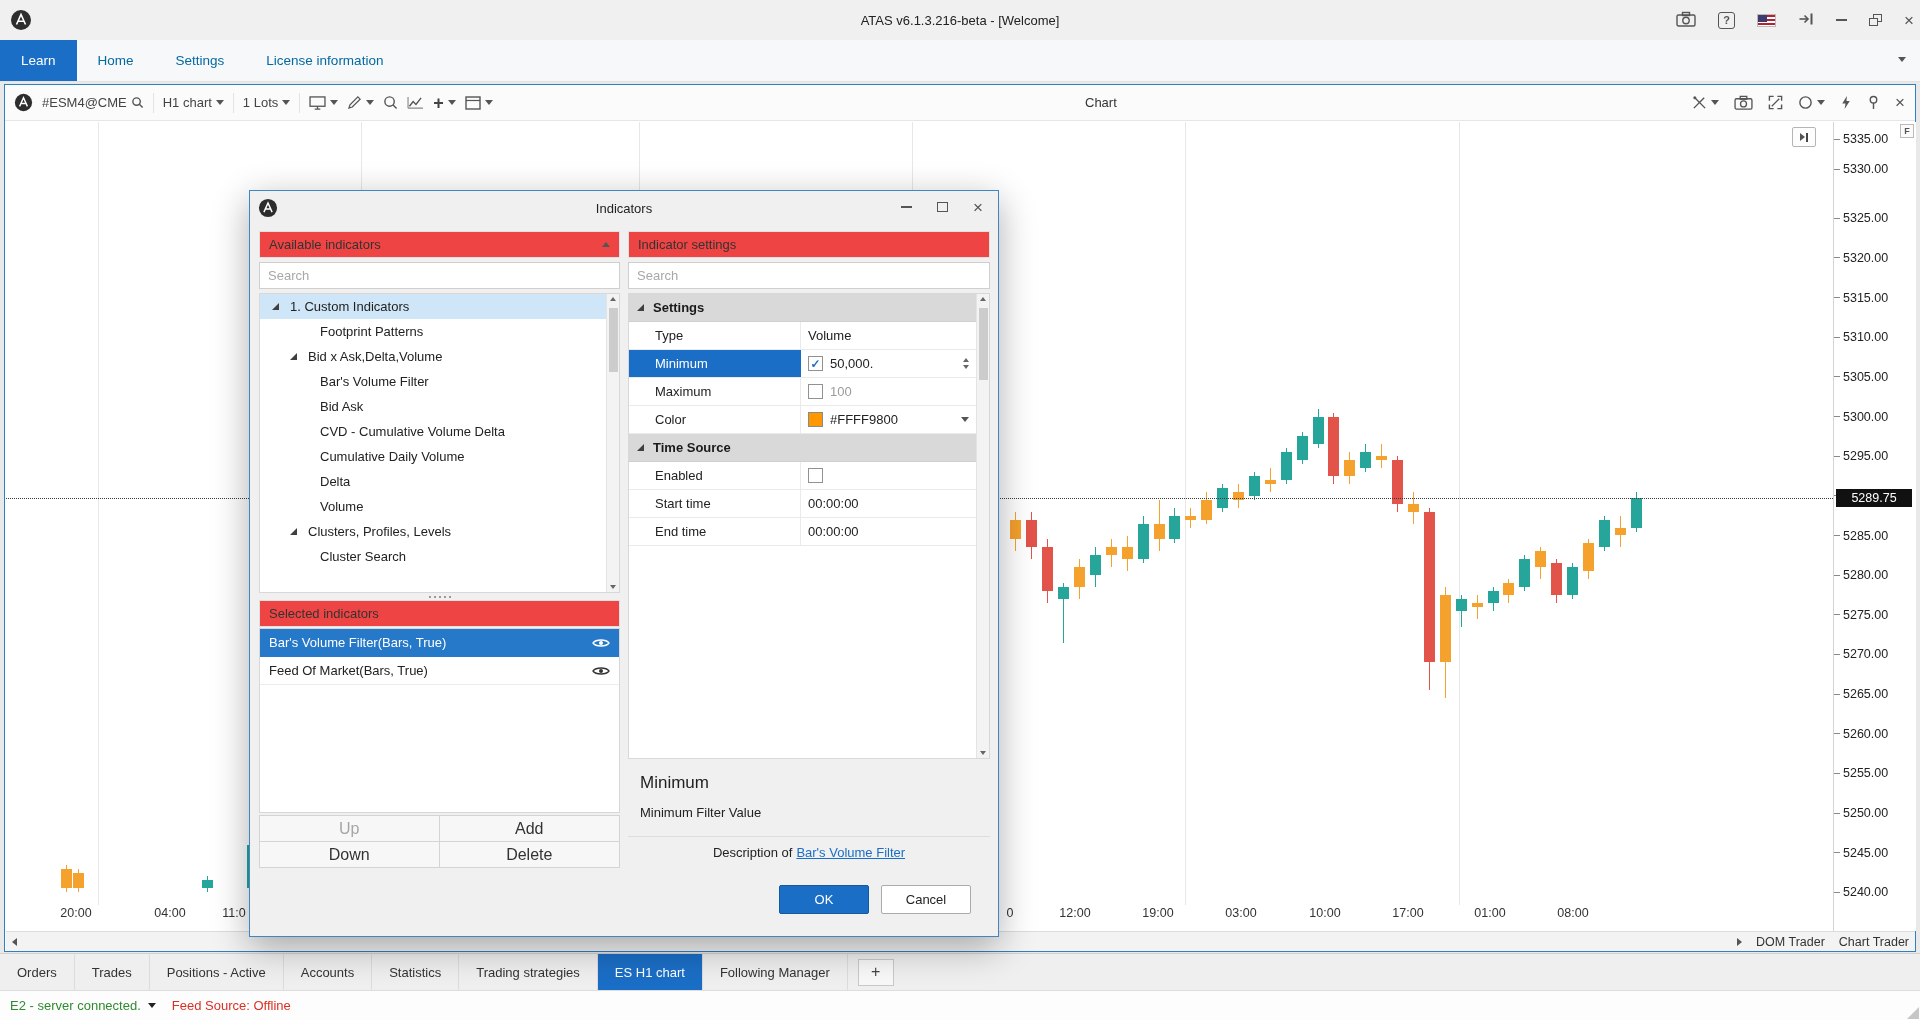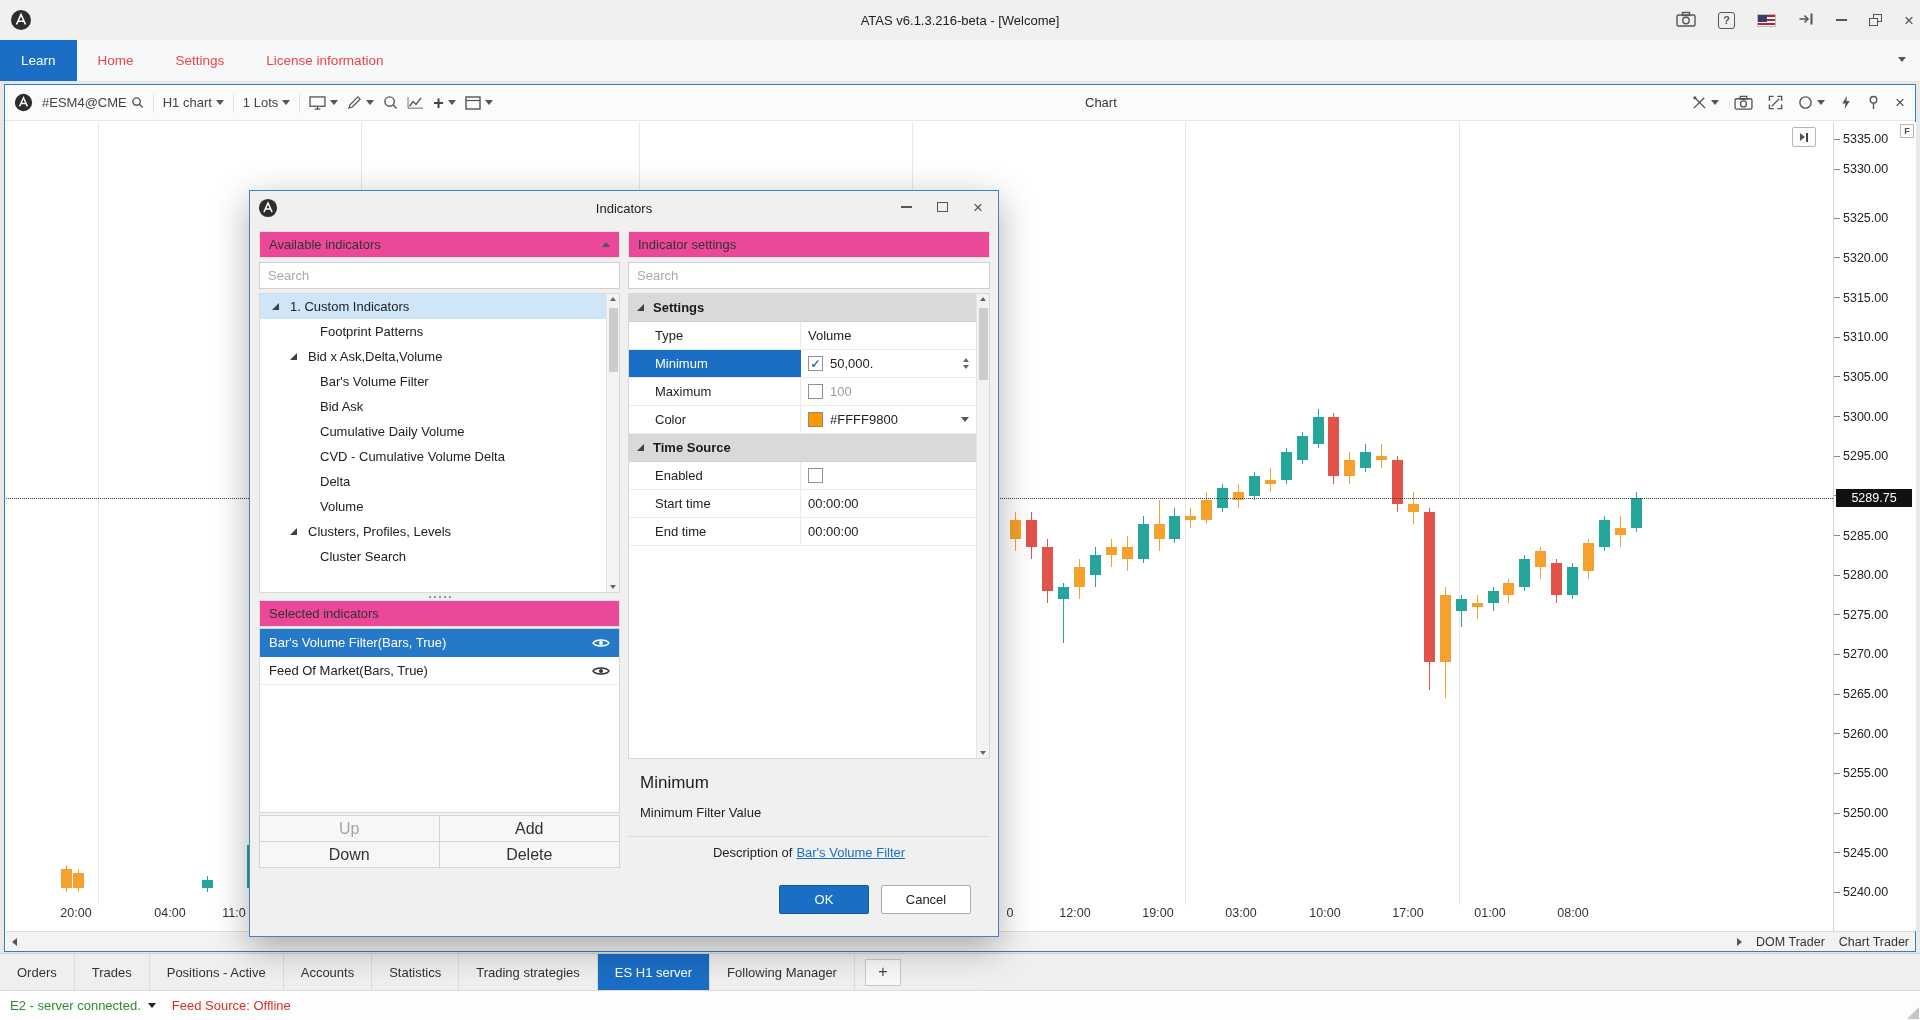--- a/index.html
+++ b/index.html
@@ -17,21 +17,21 @@
   .minbar{width:11px;height:2px;background:#555}
   .maxbox{width:11px;height:10px;border:1.4px solid #555}
   .restore{position:relative;width:13px;height:12px}
   .restore i{position:absolute;border:1.3px solid #555;width:9px;height:8px;display:block}
   .restore i:first-child{right:0;top:0}
   .restore i:last-child{left:0;bottom:0;background:#f0f0f0}
   .xglyph{font-size:17px;color:#555;line-height:1}
 
   
   .menubar{position:absolute;left:0;top:40px;width:1920px;height:42px;background:#f7f8f9;border-bottom:1px solid #e2e2e2;display:flex;align-items:stretch}
-  .mtab{padding:0 21px;display:flex;align-items:center;font-size:13.5px;color:#ef4444}
+  .mtab{padding:0 21px;display:flex;align-items:center;font-size:13.5px;color:#0369a1}
   .mtab.active{background:#1b6ec6;color:#fff}
   .menu-chevron{position:absolute;right:14px;top:17px}
 
   
   .tri-down{width:0;height:0;border-left:4px solid transparent;border-right:4px solid transparent;border-top:5px solid #555}
   .tri-up{width:0;height:0;border-left:4px solid transparent;border-right:4px solid transparent;border-bottom:5px solid #555}
   .tri-left{width:0;height:0;border-top:4px solid transparent;border-bottom:4px solid transparent;border-right:5px solid #555}
   .tri-right{width:0;height:0;border-top:4px solid transparent;border-bottom:4px solid transparent;border-left:5px solid #555}
   .tri-tiny-up{width:0;height:0;border-left:3px solid transparent;border-right:3px solid transparent;border-bottom:4px solid #666}
   .tri-tiny-down{width:0;height:0;border-left:3px solid transparent;border-right:3px solid transparent;border-top:4px solid #666}
@@ -67,21 +67,21 @@
   
   .hscroll{position:absolute;left:1px;top:846px;width:1909px;height:20px;background:#f3f3f3;border-top:1px solid #dcdcdc;display:flex;align-items:center;padding:0 6px;gap:15px}
   .hs-right{margin-left:auto;display:flex;align-items:center;gap:14px;font-size:12.5px;color:#333}
 
   
   .dialog{position:absolute;left:249px;top:190px;width:750px;height:747px;background:#f0f0f0;border:1px solid #3e86c4;box-shadow:0 10px 34px rgba(0,0,0,.32);z-index:20}
   .dtitle{position:relative;height:34px;display:flex;align-items:center;padding:0 8px}
   .dtitle-text{position:absolute;left:50%;transform:translateX(-50%);font-size:13px;color:#222}
   .dbtns{position:absolute;right:4px;top:4px;display:flex;gap:4px}
   .dbtn{width:32px;height:24px;display:flex;align-items:center;justify-content:center}
-  .panel-head{height:27px;background:#ec4899;border:1px solid #e0e0e0;display:flex;align-items:center;padding:0 9px;font-size:13px;color:#333}
+  .panel-head{height:27px;background:#ef4444;border:1px solid #e0e0e0;display:flex;align-items:center;padding:0 9px;font-size:13px;color:#333}
   .sinput{margin-top:4px;height:27px;width:100%;border:1px solid #cfcfcf;background:#fff;padding:0 8px;font-family:"Liberation Sans",sans-serif;font-size:13px;color:#333;outline:none}
   .sinput::placeholder{color:#a8a8a8}
 
   .lp{position:absolute;left:9px;top:40px;width:361px}
   .tree{margin-top:4px;height:300px;background:#fff;border:1px solid #d8d8d8;position:relative;overflow:hidden}
   .titem{height:25px;display:flex;align-items:center;font-size:13px;color:#222;position:relative}
   .titem.sel{background:#cfe6f8}
   .titem .exp{position:absolute;top:9px}
   .ind-root{padding-left:30px}
   .ind-grp{padding-left:48px}
@@ -561,24 +561,24 @@
             <span class="exp" style="left:30px"></span>
             <span>Bid x Ask,Delta,Volume</span>
           </div>
         <div class="titem ind-leaf">
             <span>Bar's Volume Filter</span>
           </div>
         <div class="titem ind-leaf">
             <span>Bid Ask</span>
           </div>
         <div class="titem ind-leaf">
+            <span>CVD - Cumulative Volume Delta</span>
+          </div>
+        <div class="titem ind-leaf">
             <span>Cumulative Daily Volume</span>
-          </div>
-        <div class="titem ind-leaf">
-            <span>CVD - Cumulative Volume Delta</span>
           </div>
         <div class="titem ind-leaf">
             <span>Delta</span>
           </div>
         <div class="titem ind-leaf">
             <span>Volume</span>
           </div>
         <div class="titem ind-grp">
             <span class="exp" style="left:30px"></span>
             <span>Clusters, Profiles, Levels</span>
@@ -727,21 +727,21 @@
     <div class="btab">
         <span>Accounts</span>
       </div>
     <div class="btab">
         <span>Statistics</span>
       </div>
     <div class="btab">
         <span>Trading strategies</span>
       </div>
     <div class="btab active">
-        <span>ES H1 server</span>
+        <span>ES H1 chart</span>
       </div>
     <div class="btab">
         <span>Following Manager</span>
       </div>
     <div class="plusbtn">+</div>
   </div>
 
   <div class="statusbar">
     <span class="conn">E2 - server connected.</span>
     <span class="tri-down" style="margin-left:7px;border-top-color:#222"></span>

